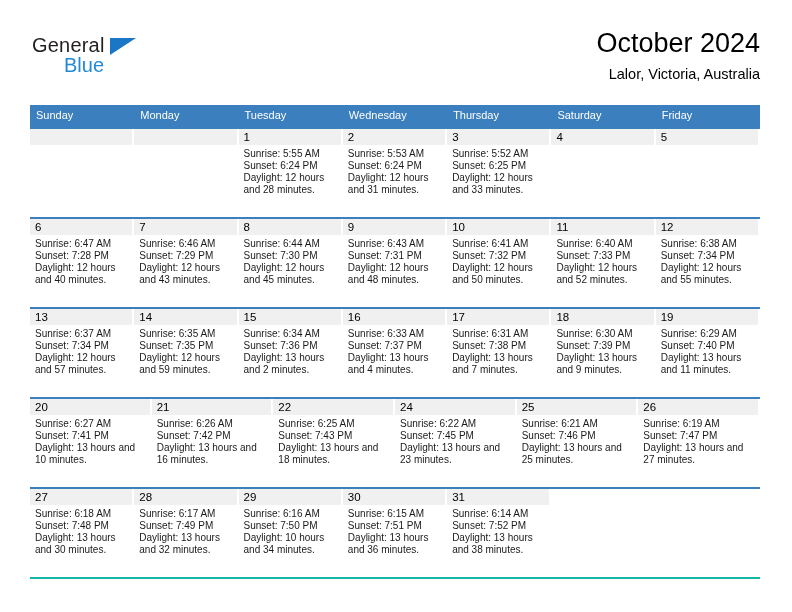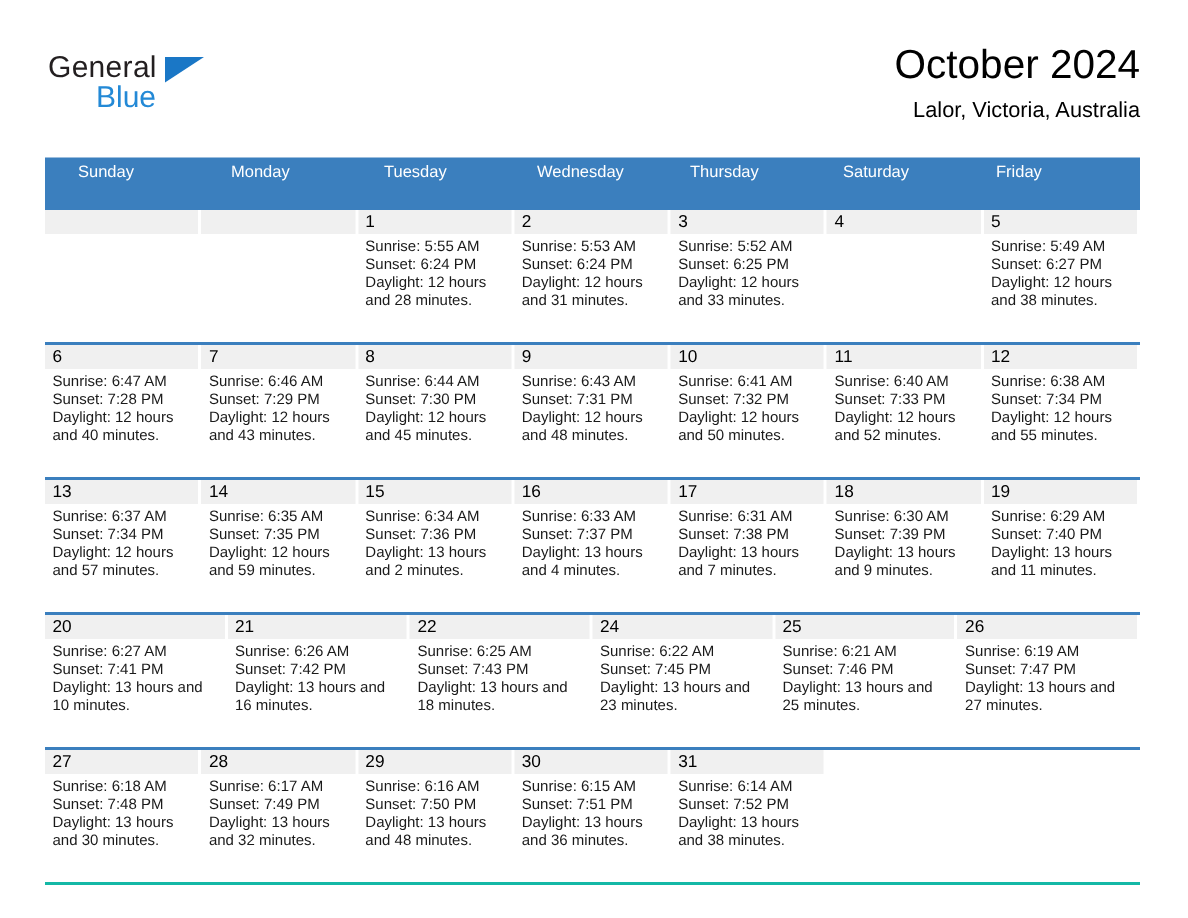--- a/index.html
+++ b/index.html
@@ -90,22 +90,21 @@
   .calendar {
     position: absolute;
     left: 30px;
     top: 105px;
     width: 730px;
   }
 
   .weekdays {
     display: flex;
     background: #3b7fbe;
-    height: 35px;
-    padding-left: 16px;
+    height: 24px;
   }
   .weekday {
     flex: 1 1 0;
     color: #ffffff;
     font-size: 11px;
     line-height: 21px;
     padding-left: 6px;
     box-sizing: border-box;
     white-space: nowrap;
     overflow: hidden;
@@ -236,25 +235,20 @@
       </div>
       <div class="day">
         <div class="daynum-band">
             <div class="daynum">4</div>
           </div>
       </div>
       <div class="day">
         <div class="daynum-band">
             <div class="daynum">5</div>
           </div>
-        <div class="info">
-          <div>Sunrise: 5:49 AM</div>
-          <div>Sunset: 6:27 PM</div>
-          <div class="wrap2">Daylight: 12 hours and 38 minutes.</div>
-        </div>
       </div>
     </div>
 
     <div class="week">
       <div class="day">
         <div class="daynum-band">
             <div class="daynum">6</div>
           </div>
         <div class="info">
           <div>Sunrise: 6:47 AM</div>
@@ -481,21 +475,21 @@
           <div class="wrap2">Daylight: 13 hours and 32 minutes.</div>
         </div>
       </div>
       <div class="day">
         <div class="daynum-band">
             <div class="daynum">29</div>
           </div>
         <div class="info">
           <div>Sunrise: 6:16 AM</div>
           <div>Sunset: 7:50 PM</div>
-          <div class="wrap2">Daylight: 13 hours and 48 minutes.</div>
+          <div class="wrap2">Daylight: 10 hours and 34 minutes.</div>
         </div>
       </div>
       <div class="day">
         <div class="daynum-band">
             <div class="daynum">30</div>
           </div>
         <div class="info">
           <div>Sunrise: 6:15 AM</div>
           <div>Sunset: 7:51 PM</div>
           <div class="wrap2">Daylight: 13 hours and 36 minutes.</div>

